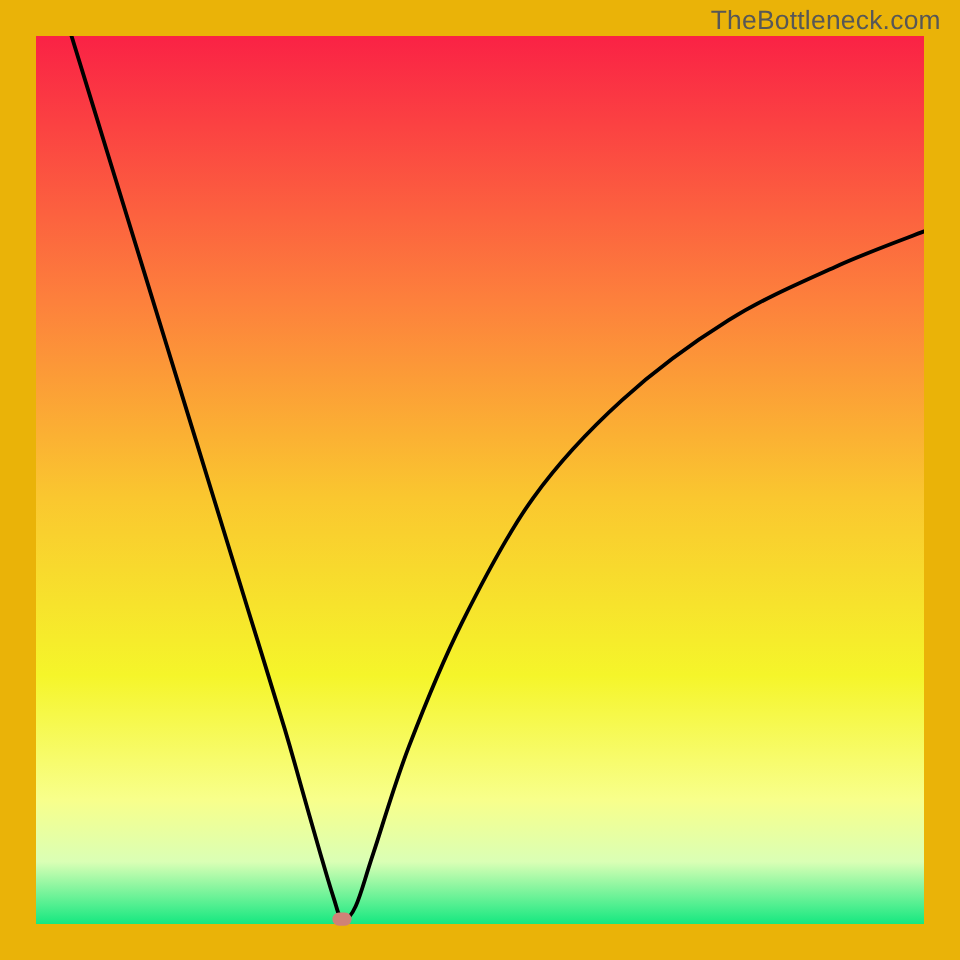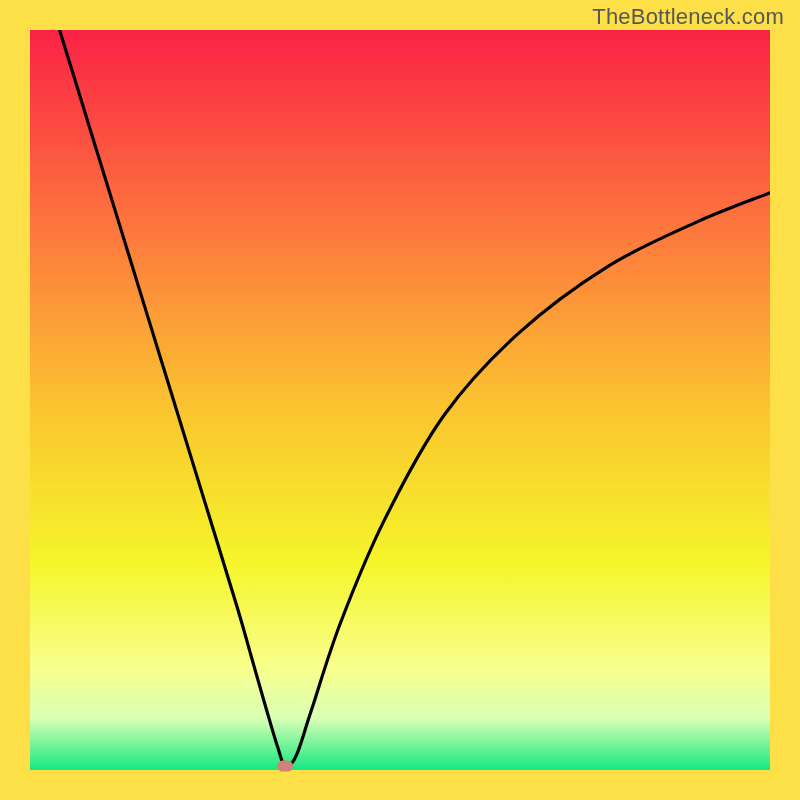--- a/index.html
+++ b/index.html
@@ -10,21 +10,21 @@
     overflow: hidden;
     background: #000;
     font-family: Arial, Helvetica, sans-serif;
   }
   .frame {
     position: absolute;
     top: 0;
     left: 0;
     width: 800px;
     height: 800px;
-    background: #fde047;
+    background: #eab308;
   }
   .plot-area {
     position: absolute;
     top: 30px;
     left: 30px;
     width: 740px;
     height: 740px;
   }
   .watermark {
     position: absolute;

